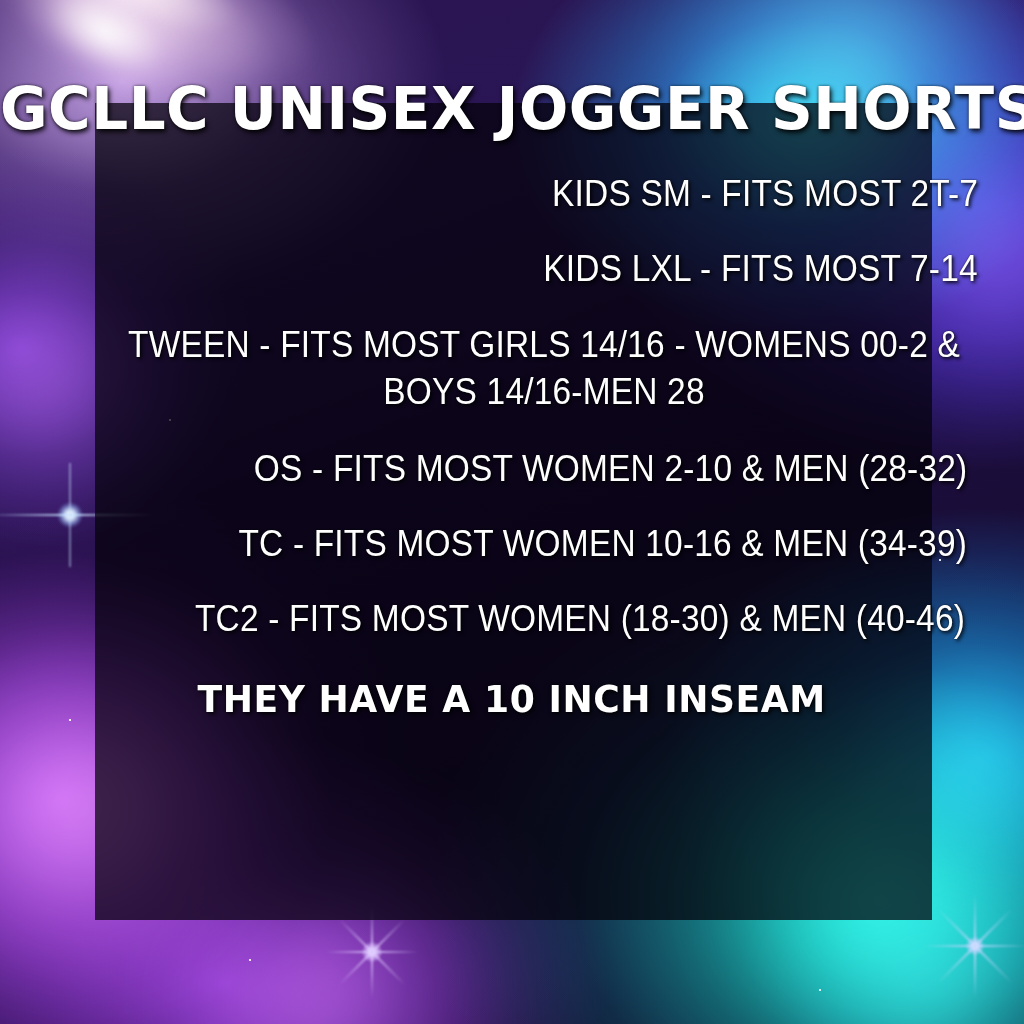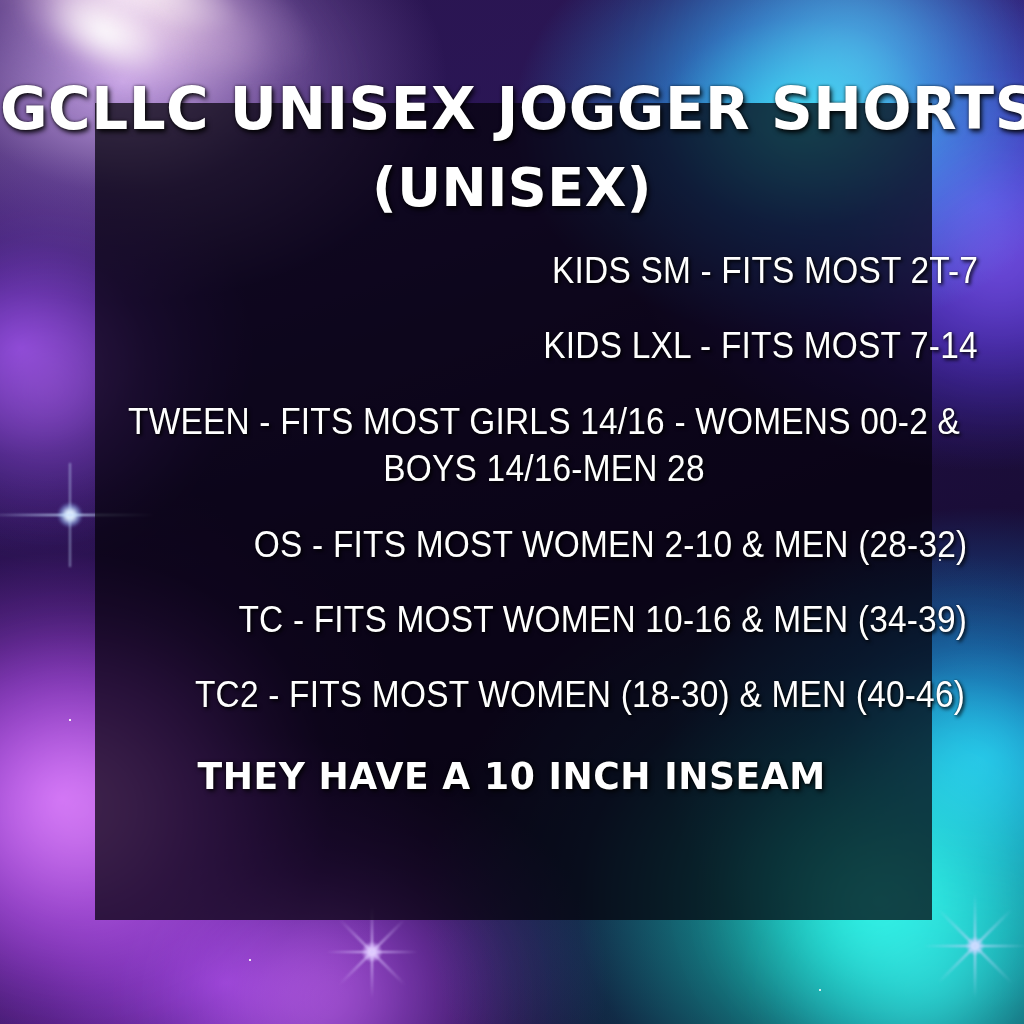--- a/index.html
+++ b/index.html
@@ -308,21 +308,20 @@
       <i></i>
       <i></i>
     </div>
 
   <div class="overlay-panel"></div>
 
   <div class="content">
 
     <div class="title-block">
       <div class="title-line-1">GCLLC UNISEX JOGGER SHORTS</div>
-      <div class="title-line-2">(UNISEX)</div>
     </div>
 
     <div class="sizes">
       <div class="size-line">KIDS SM - FITS MOST 2T-7</div>
       <div class="size-line">KIDS LXL - FITS MOST 7-14</div>
       <div class="size-line wrap">TWEEN - FITS MOST GIRLS 14/16 - WOMENS 00-2 &amp; BOYS 14/16-MEN 28</div>
       <div class="size-line">OS - FITS MOST WOMEN 2-10 &amp; MEN (28-32)</div>
       <div class="size-line">TC - FITS MOST WOMEN 10-16 &amp; MEN (34-39)</div>
       <div class="size-line">TC2 - FITS MOST WOMEN (18-30) &amp; MEN (40-46)</div>
     </div>

